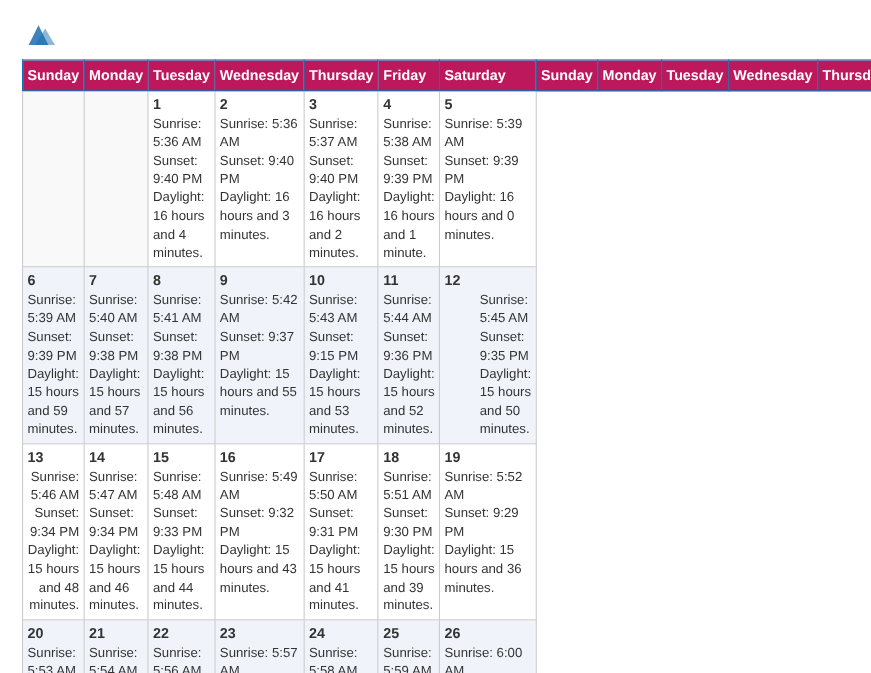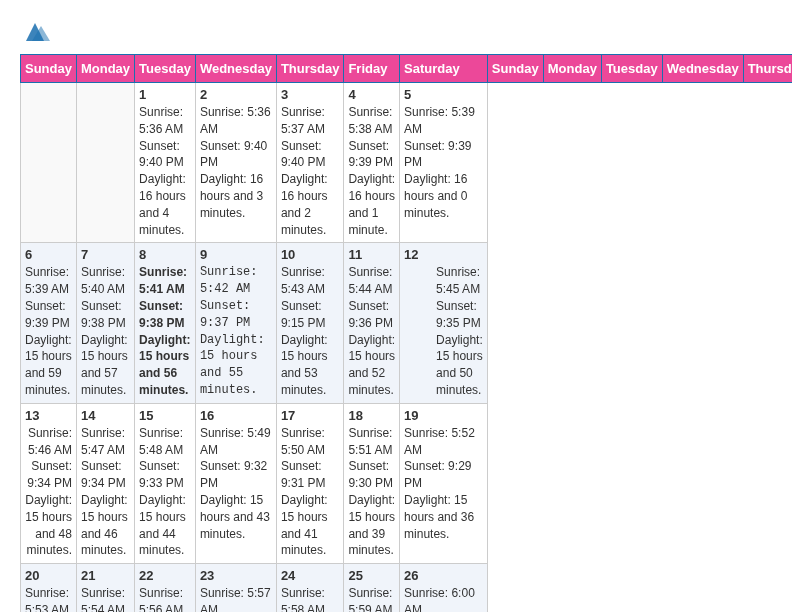--- a/index.html
+++ b/index.html
@@ -47,21 +47,21 @@
     .subtitle {
       font-size: 16px;
       color: #555;
     }
     table {
       width: 100%;
       border-collapse: collapse;
       font-size: 11px;
     }
     thead th {
-      background-color: #ec4899;
+      background-color: #be185d;
       color: #fff;
       padding: 6px 4px;
       text-align: left;
       font-size: 13px;
       font-weight: bold;
       border: 1px solid #1a6faf;
     }
     tbody td {
       border: 1px solid #ccc;
       vertical-align: top;
@@ -171,27 +171,27 @@
 Daylight: 15 hours and 59 minutes.</div>
         </td>
         <td>
           <div class="day-number">7</div>
           <div class="day-info" style="white-space: pre-line;">Sunrise: 5:40 AM
 Sunset: 9:38 PM
 Daylight: 15 hours and 57 minutes.</div>
         </td>
         <td>
           <div class="day-number">8</div>
-          <div class="day-info" style="white-space: pre-line; font-weight: bold;">Sunrise: 5:41 AM
+          <div class="day-info" style="white-space: pre-line;">Sunrise: 5:41 AM
 Sunset: 9:38 PM
 Daylight: 15 hours and 56 minutes.</div>
         </td>
         <td>
           <div class="day-number">9</div>
-          <div class="day-info" style="white-space: pre-line; font-family: Liberation Mono, monospace;">Sunrise: 5:42 AM
+          <div class="day-info" style="white-space: pre-line;">Sunrise: 5:42 AM
 Sunset: 9:37 PM
 Daylight: 15 hours and 55 minutes.</div>
         </td>
         <td>
           <div class="day-number">10</div>
           <div class="day-info" style="white-space: pre-line;">Sunrise: 5:43 AM
 Sunset: 9:15 PM
 Daylight: 15 hours and 53 minutes.</div>
         </td>
         <td>

